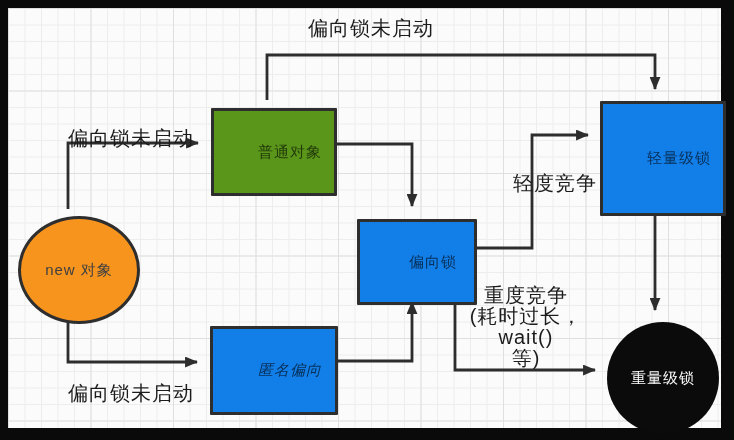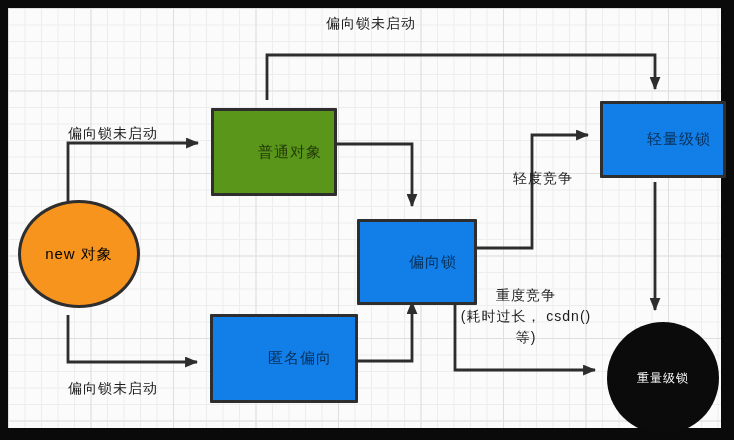--- a/index.html
+++ b/index.html
@@ -18,30 +18,30 @@
       linear-gradient(90deg,#ededed 1px, transparent 1px);
     background-size:82.5px 82.5px,82.5px 82.5px,16.5px 16.5px,16.5px 16.5px;
   }
   .node{
     position:absolute;display:flex;align-items:center;justify-content:center;
     box-sizing:border-box;border:3px solid #2e2e2e;
     font-size:15px;color:rgba(0,0,0,0.62);letter-spacing:1px;
   }
   .rect{border-radius:1px;padding-left:32px;}
   .ellipse{border-radius:50%;}
-  #node-new-object{left:10px;top:192px;width:122px;height:108px;background:#f7941e;color:#000000;}
+  #node-new-object{left:10px;top:208px;width:122px;height:108px;background:#f7941e;color:#404040;}
   #node-ordinary-object{left:203px;top:100px;width:126px;height:88px;background:#5a9619;}
   #node-biased-lock{left:349px;top:211px;width:120px;height:86px;background:#127ee8;}
-  #node-anonymous-bias{left:202px;top:306px;width:148px;height:89px;background:#127ee8;}
-  #node-lightweight-lock{left:592px;top:93px;width:126px;height:77px;background:#127ee8;}
+  #node-anonymous-bias{left:202px;top:318px;width:128px;height:89px;background:#127ee8;font-style:italic;}
+  #node-lightweight-lock{left:592px;top:93px;width:126px;height:115px;background:#127ee8;}
   #node-heavyweight-lock{left:599px;top:314px;width:112px;height:112px;background:#0b0b0b;
-    border:none;color:#ffffff;font-size:12px;}
+    border:none;color:#ffffff;font-size:15px;}
   svg.edges{position:absolute;left:0;top:0;width:734px;height:440px;pointer-events:none;}
   .lbl{
-    position:absolute;font-size:14px;color:#1c1c1c;white-space:nowrap;letter-spacing:1px;
+    position:absolute;font-size:20px;color:#1c1c1c;white-space:nowrap;letter-spacing:1px;
   }
   #lbl-top-note{left:288px;top:7px;width:150px;text-align:center;}
   #lbl-biased-not-started{left:60px;top:117px;}
   #lbl-biased-started{left:60px;top:372px;}
   #lbl-light-contention{left:505px;top:162px;font-family:Liberation Serif, serif;}
   #lbl-heavy-contention{left:438px;top:277px;width:160px;text-align:center;white-space:normal;line-height:21px;}
   #watermark{
     position:absolute;left:452px;top:399px;z-index:9;
     font-size:17px;color:rgba(183,183,183,0.88);letter-spacing:0.5px;
   }
@@ -97,19 +97,19 @@
     <div class="lbl" id="lbl-top-note">偏向锁未启动</div>
 
     <div class="lbl" id="lbl-biased-not-started">偏向锁未启动</div>
 
     <div class="lbl" id="lbl-biased-started">偏向锁未启动</div>
 
     <div class="lbl" id="lbl-light-contention">轻度竞争</div>
 
     <div class="lbl" id="lbl-heavy-contention">
       <div>重度竞争</div>
-      <div>(耗时过长， csdn()</div>
+      <div>(耗时过长， wait()</div>
       <div>等)</div>
     </div>
 
   </div>
 
 </div>
 
 </body></html>

